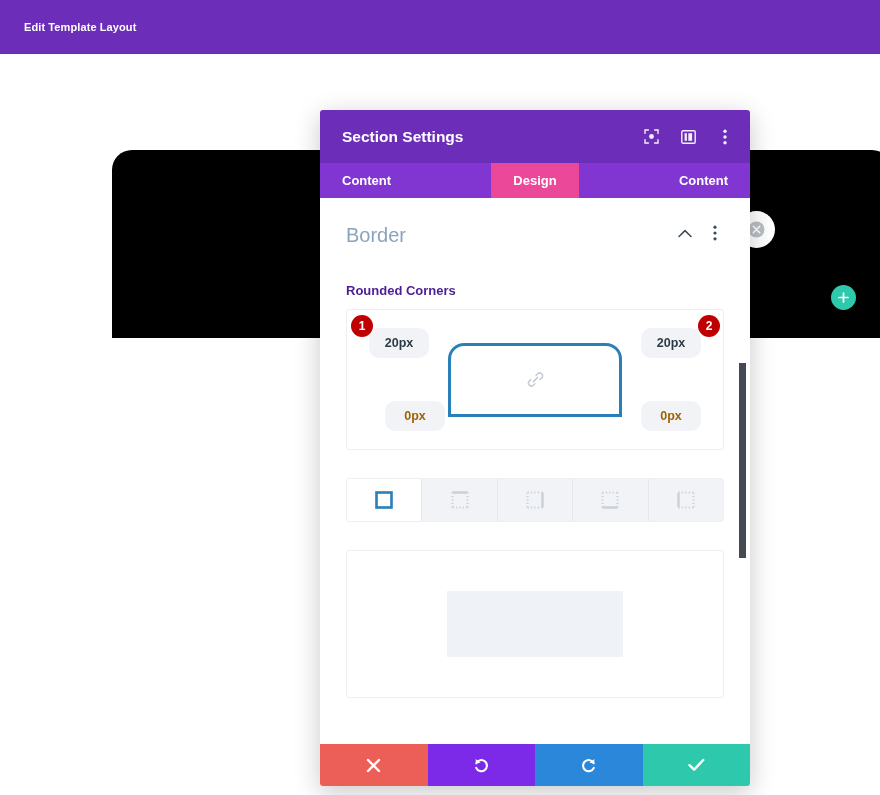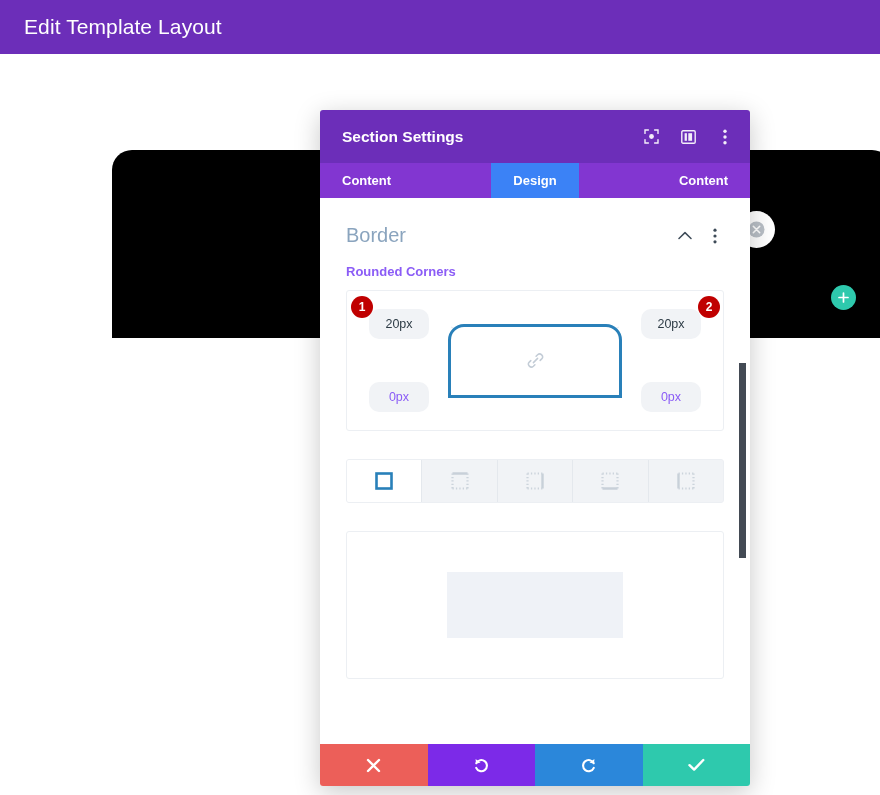--- a/index.html
+++ b/index.html
@@ -17,22 +17,22 @@
     position: absolute;
     left: 0; top: 0;
     width: 880px; height: 54px;
     background: #6c2eb9;
     display: flex;
     align-items: center;
     padding-left: 24px;
   }
   .admin-bar-title {
     color: #ffffff;
-    font-size: 21px;
-    font-weight: normal;
+    font-size: 11px;
+    font-weight: bold;
     letter-spacing: 0.1px;
   }
 
   
   .canvas {
     position: absolute;
     left: 12px; top: 54px;
     width: 880px; height: 741px;
     background: #ffffff;
   }
@@ -116,21 +116,21 @@
     justify-content: space-between;
   }
   .tab {
     padding: 0 22px;
     display: flex; align-items: center;
     color: #ffffff;
     font-size: 13px;
     font-weight: bold;
     background: transparent;
   }
-  .tab.active { background: #3b82f6; }
+  .tab.active { background: #ec4899; }
 
   .modal-body {
     flex: 1 1 auto;
     position: relative;
     background: #ffffff;
     padding: 26px 26px 0 26px;
     overflow: hidden;
   }
 
   .scroll-track {
@@ -143,38 +143,37 @@
     position: absolute;
     right: 2px; top: 165px;
     width: 7px; height: 195px;
     background: #434a54;
     border-radius: 0;
   }
 
   
   .section-head {
     display: flex;
-    align-items: center;
-    margin-bottom: 17px;
+    margin-bottom: 36px;
   }
   .section-title {
     flex: 1;
     font-size: 20px;
     color: #8aa4be;
     font-weight: normal;
   }
   .section-head .sh-icon {
     width: 18px; height: 18px;
     display: flex; align-items: center; justify-content: center;
     margin-left: 12px;
   }
 
   .field-label {
     font-size: 13px;
-    color: #8b5cf6;
+    color: #4c1d95;
     font-weight: bold;
     margin-bottom: 11px;
   }
 
   
   .corners-box {
     border: 1px solid #eceff3;
     border-radius: 3px;
     height: 141px;
     position: relative;
@@ -183,22 +182,23 @@
   .corner-input {
     position: absolute;
     width: 60px; height: 30px;
     background: #f1f3f6;
     border-radius: 10px;
     display: flex;
     align-items: center;
     justify-content: center;
     font-size: 12.5px;
     color: #2d3b45;
-  }
-  .corner-input.dim { color: #8b5cf6; }
+    font-weight: bold;
+  }
+  .corner-input.dim { color: #a16207; margin-left: 16px; }
   .ci-tl { left: 22px;  top: 18px; }
   .ci-tr { right: 22px; top: 18px; }
   .ci-bl { left: 22px;  bottom: 18px; }
   .ci-br { right: 22px; bottom: 18px; }
 
   .badge {
     position: absolute;
     width: 22px; height: 22px;
     border-radius: 50%;
     background: #c00000;

